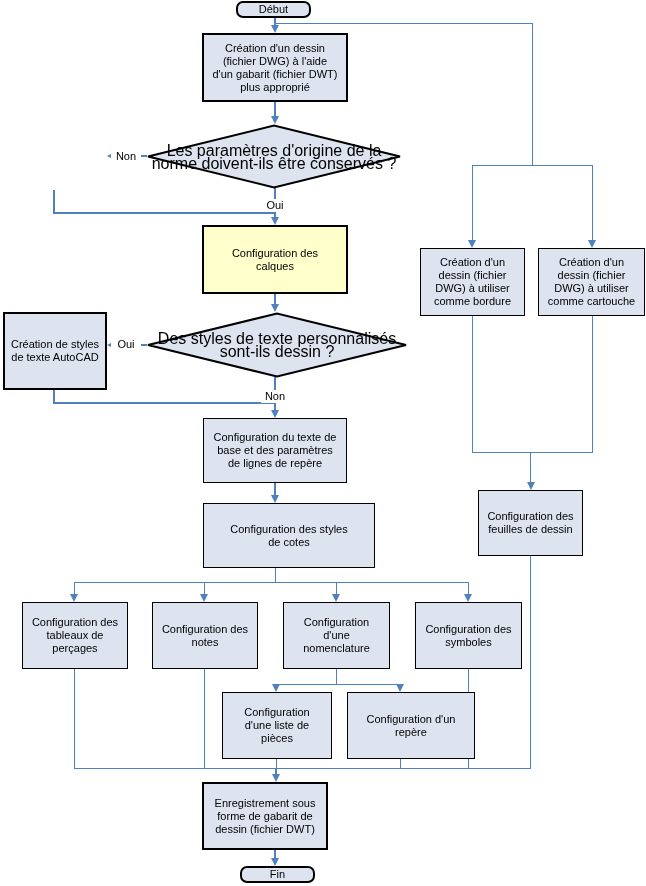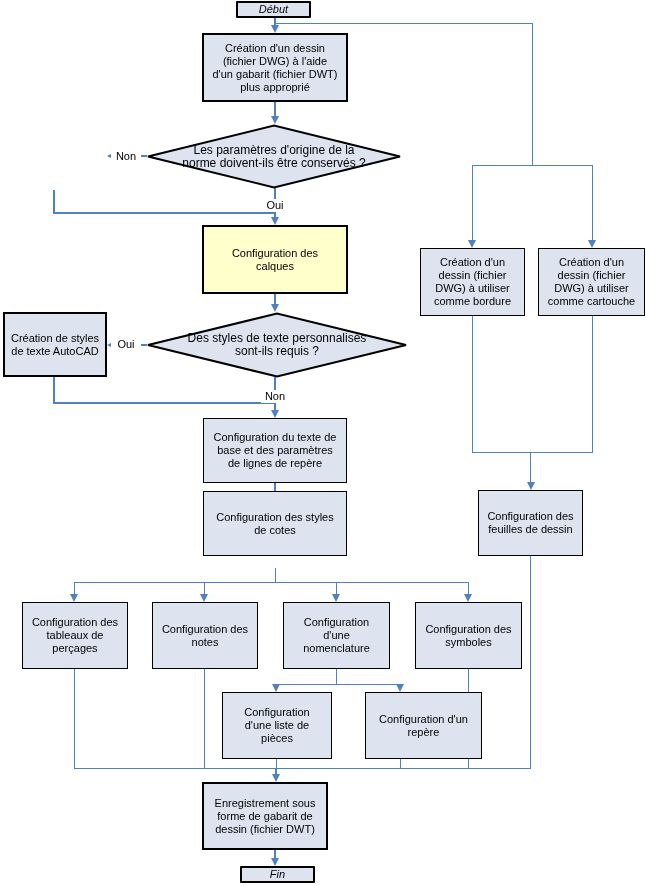--- a/index.html
+++ b/index.html
@@ -15,27 +15,27 @@
   }
   .node{
     position:absolute;box-sizing:border-box;background:var(--fill);
     border:1px solid var(--border);
     display:flex;align-items:center;justify-content:center;
     text-align:center;font-size:11px;line-height:13px;
   }
   .node span{white-space:pre-line;}
   .thick{border-width:2px;align-items:center;}
   .hl{background:var(--hl);}
-  .terminator{border-radius:1px;border-width:2px;font-style:italic;}
+  .terminator{border-radius:7px;border-width:2px;}
   .dwrap{position:absolute;}
   .dwrap svg{position:absolute;left:0;top:0;display:block;}
   .dtext{
     position:absolute;left:0;top:0;width:100%;height:100%;
     display:flex;align-items:center;justify-content:center;text-align:center;
-    font-size:12px;line-height:13px;
+    font-size:16px;line-height:13px;
   }
   .dtext span{white-space:pre-line;}
   .v,.v2,.h,.h2{position:absolute;background:var(--line);}
   .v{width:1px;} .v2{width:2px;}
   .h{height:1px;} .h2{height:2px;}
   .ah-down{
     position:absolute;width:0;height:0;
     border-left:4px solid transparent;border-right:4px solid transparent;
     border-top:8px solid var(--line);
   }
@@ -155,36 +155,36 @@
     <span>Configuration des
 calques</span>
   </div>
 
   <div class="dwrap" style="left:146px;top:312px;width:262px;height:66px">
     <svg width="262" height="66" viewBox="0 0 262 66">
       <polygon points="2,33 131,1.5 260,33 131,64.5" stroke="#000000" stroke-width="2" fill="#dde4f0"></polygon>
     </svg>
     <div class="dtext">
         <span>Des styles de texte personnalisés
-sont-ils requis ?</span>
+sont-ils dessin ?</span>
       </div>
   </div>
 
-  <div class="node thick" style="left:3px;top:312px;width:104px;height:65px">
+  <div class="node thick" style="left:3px;top:312px;width:104px;height:78px">
     <span>Création de styles
 de texte AutoCAD</span>
   </div>
 
   <div class="node" style="left:203px;top:418px;width:144px;height:65px">
     <span>Configuration du texte de
 base et des paramètres
 de lignes de repère</span>
   </div>
 
-  <div class="node" style="left:203px;top:491px;width:144px;height:65px">
+  <div class="node" style="left:203px;top:503px;width:172px;height:65px">
     <span>Configuration des styles
 de cotes</span>
   </div>
 
   <div class="node" style="left:22px;top:602px;width:106px;height:67px">
     <span>Configuration des
 tableaux de
 perçages</span>
   </div>
 
@@ -203,21 +203,21 @@
     <span>Configuration des
 symboles</span>
   </div>
 
   <div class="node" style="left:222px;top:692px;width:110px;height:67px">
     <span>Configuration
 d'une liste de
 pièces</span>
   </div>
 
-  <div class="node" style="left:365px;top:692px;width:117px;height:67px">
+  <div class="node" style="left:347px;top:692px;width:128px;height:67px">
     <span>Configuration d'un
 repère</span>
   </div>
 
   <div class="node" style="left:420px;top:248px;width:105px;height:68px">
     <span>Création d'un
 dessin (fichier
 DWG) à utiliser
 comme bordure</span>
   </div>

